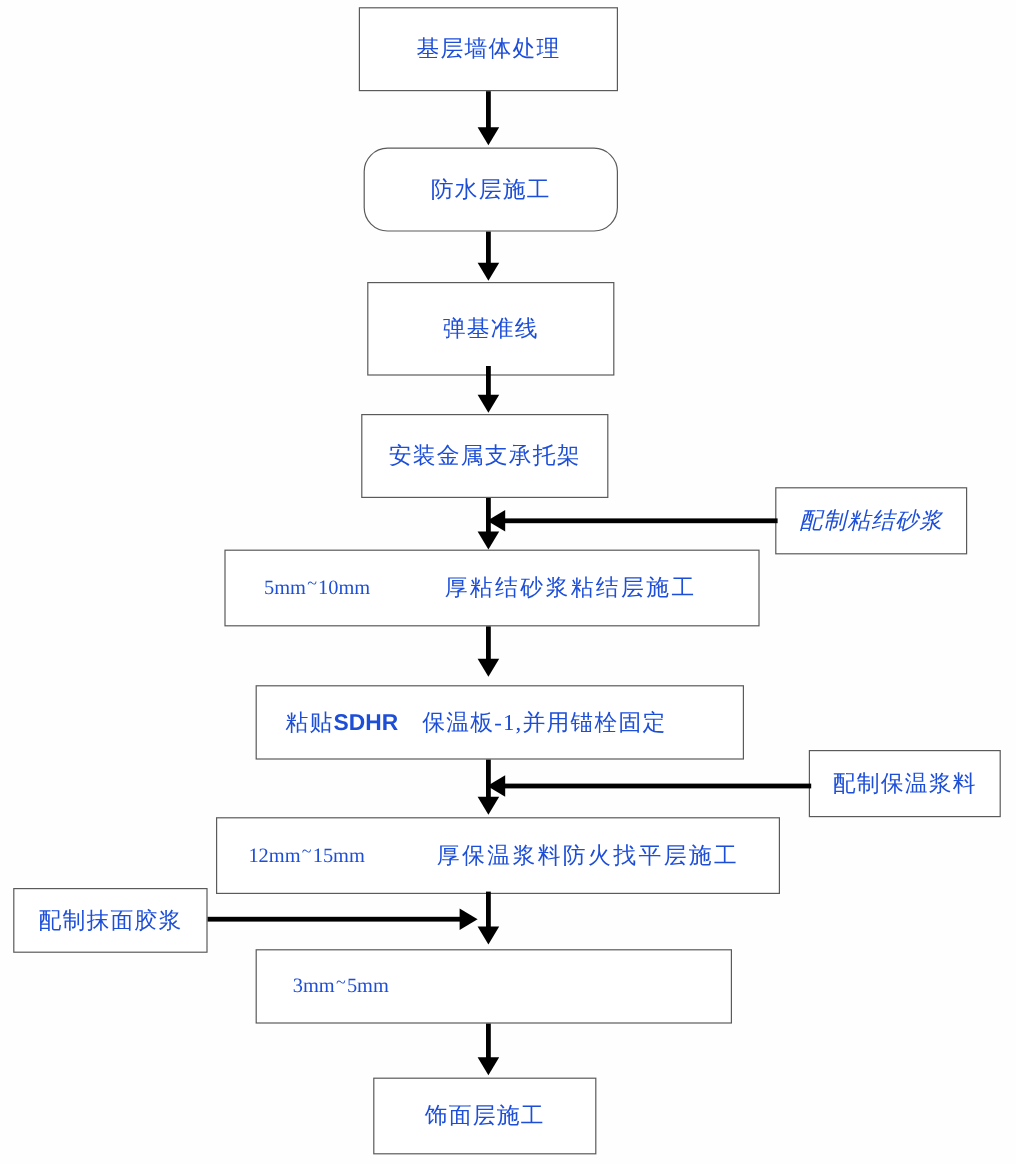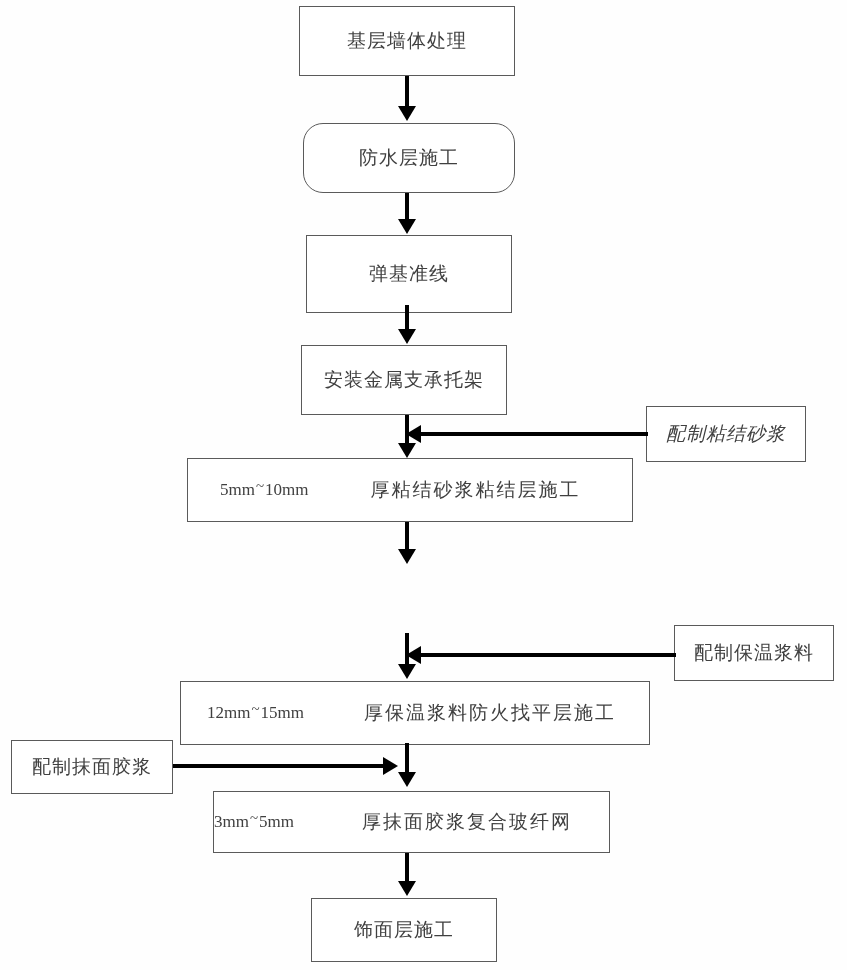--- a/index.html
+++ b/index.html
@@ -15,21 +15,21 @@
     overflow: hidden;
     font-family: "Liberation Serif", "DejaVu Serif", serif;
   }
   .node {
     position: absolute;
     box-sizing: border-box;
     border: 1.6px solid #5a5a5a;
     background: #ffffff;
     display: flex;
     align-items: center;
-    color: #404040;
+    color: #1d4ed8;
     font-size: 19px;
     letter-spacing: 1px;
     white-space: nowrap;
   }
   .node.center {
     justify-content: center;
   }
   
   .node.spec {
     justify-content: flex-start;
@@ -46,21 +46,21 @@
     padding: 0 1px;
   }
   .spec-desc {
     font-size: 19px;
     letter-spacing: 2px;
   }
   .node.spec5  .spec-thk { margin-left: 32px; }
   .node.spec5  .spec-desc { margin-left: 62px; }
   .node.spec12 .spec-thk { margin-left: 26px; }
   .node.spec12 .spec-desc { margin-left: 60px; }
-  .node.spec3  .spec-thk { }
+  .node.spec3  .spec-thk { margin-left: 30px; }
   .node.spec3  .spec-desc { margin-left: 68px; }
 
   .sdhr-text {
     font-size: 19px;
     letter-spacing: 1px;
     margin-left: 24px;
   }
   .sdhr-text .latin {
     font-family: "Liberation Sans", sans-serif;
     font-weight: bold;
@@ -122,29 +122,31 @@
 
   <div class="node center" style="left:301px; top:345px; width:206px; height:70px;">
     <span>安装金属支承托架</span>
   </div>
 
   <div class="node spec spec5" style="left:187px; top:458px; width:446px; height:64px;">
     <span class="spec-thk">5mm<span class="tilde">~</span>10mm</span>
     <span class="spec-desc">厚粘结砂浆粘结层施工</span>
   </div>
 
+  <div class="node" style="left:213px; top:571px; width:407px; height:62px;">
+    <span class="sdhr-text">粘贴<span class="latin">SDHR</span> 保温板-1,并用锚栓固定</span>
+  </div>
 
   <div class="node spec spec12" style="left:180px; top:681px; width:470px; height:64px;">
     <span class="spec-thk">12mm<span class="tilde">~</span>15mm</span>
     <span class="spec-desc">厚保温浆料防火找平层施工</span>
   </div>
 
   <div class="node spec spec3" style="left:213px; top:791px; width:397px; height:62px;">
     <span class="spec-thk">3mm<span class="tilde">~</span>5mm</span>
-    <span class="spec-desc">厚抹面胶浆复合玻纤网</span>
   </div>
 
   <div class="node center" style="left:311px; top:898px; width:186px; height:64px;">
     <span>饰面层施工</span>
   </div>
 
   <div class="node center" style="left:646px; top:406px; width:160px; height:56px;font-style:italic;">
     <span>配制粘结砂浆</span>
   </div>
 

